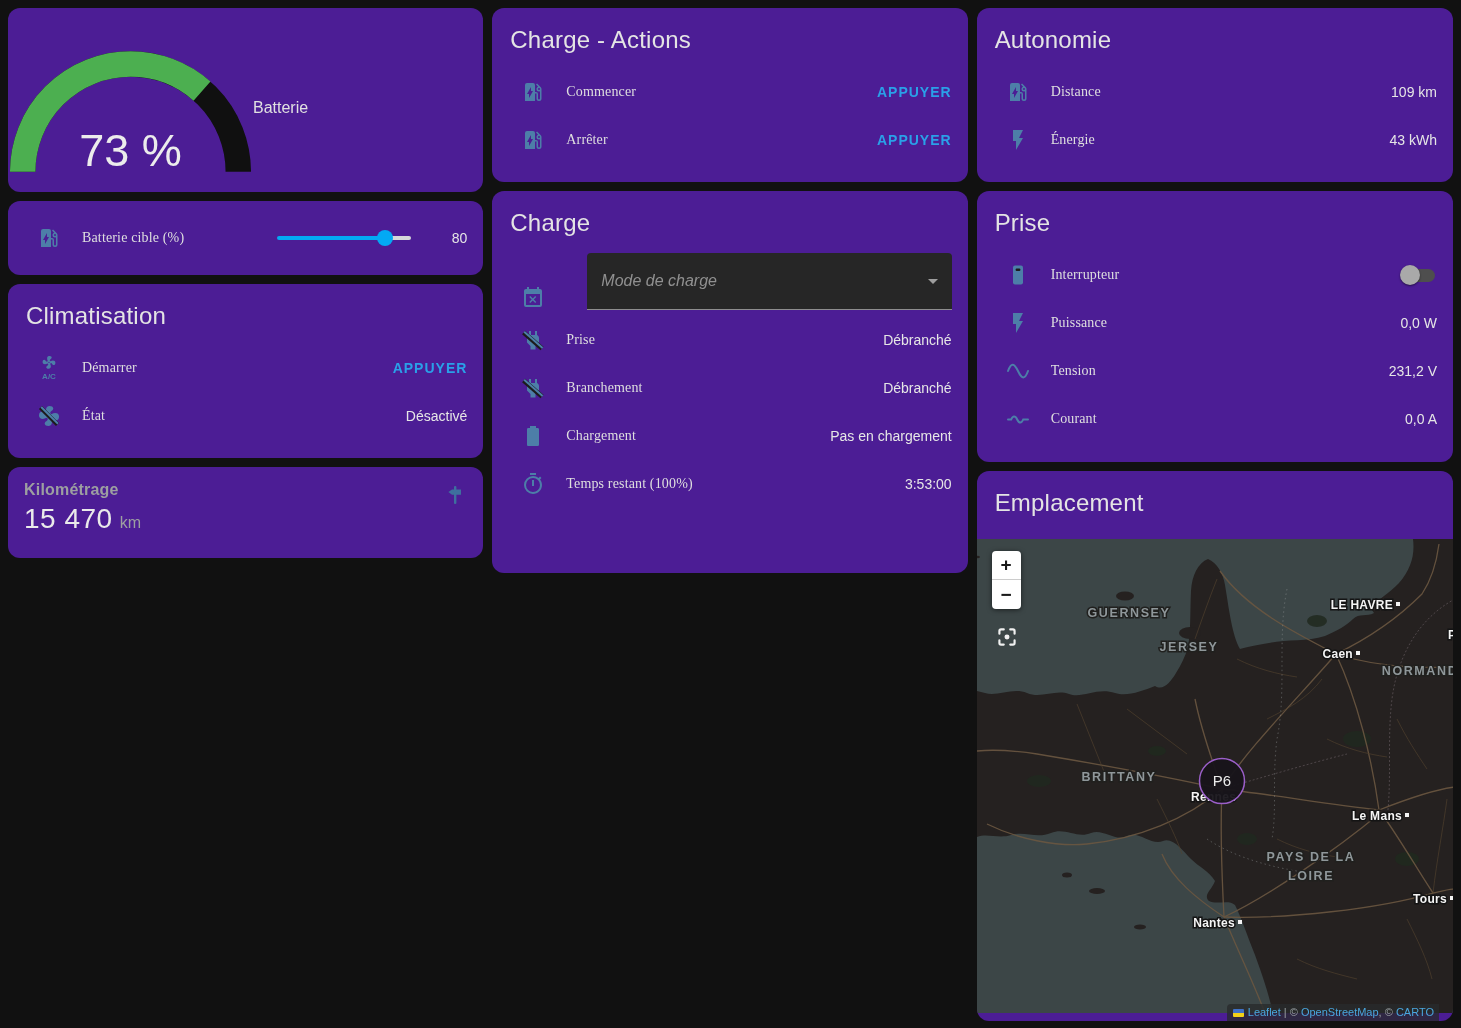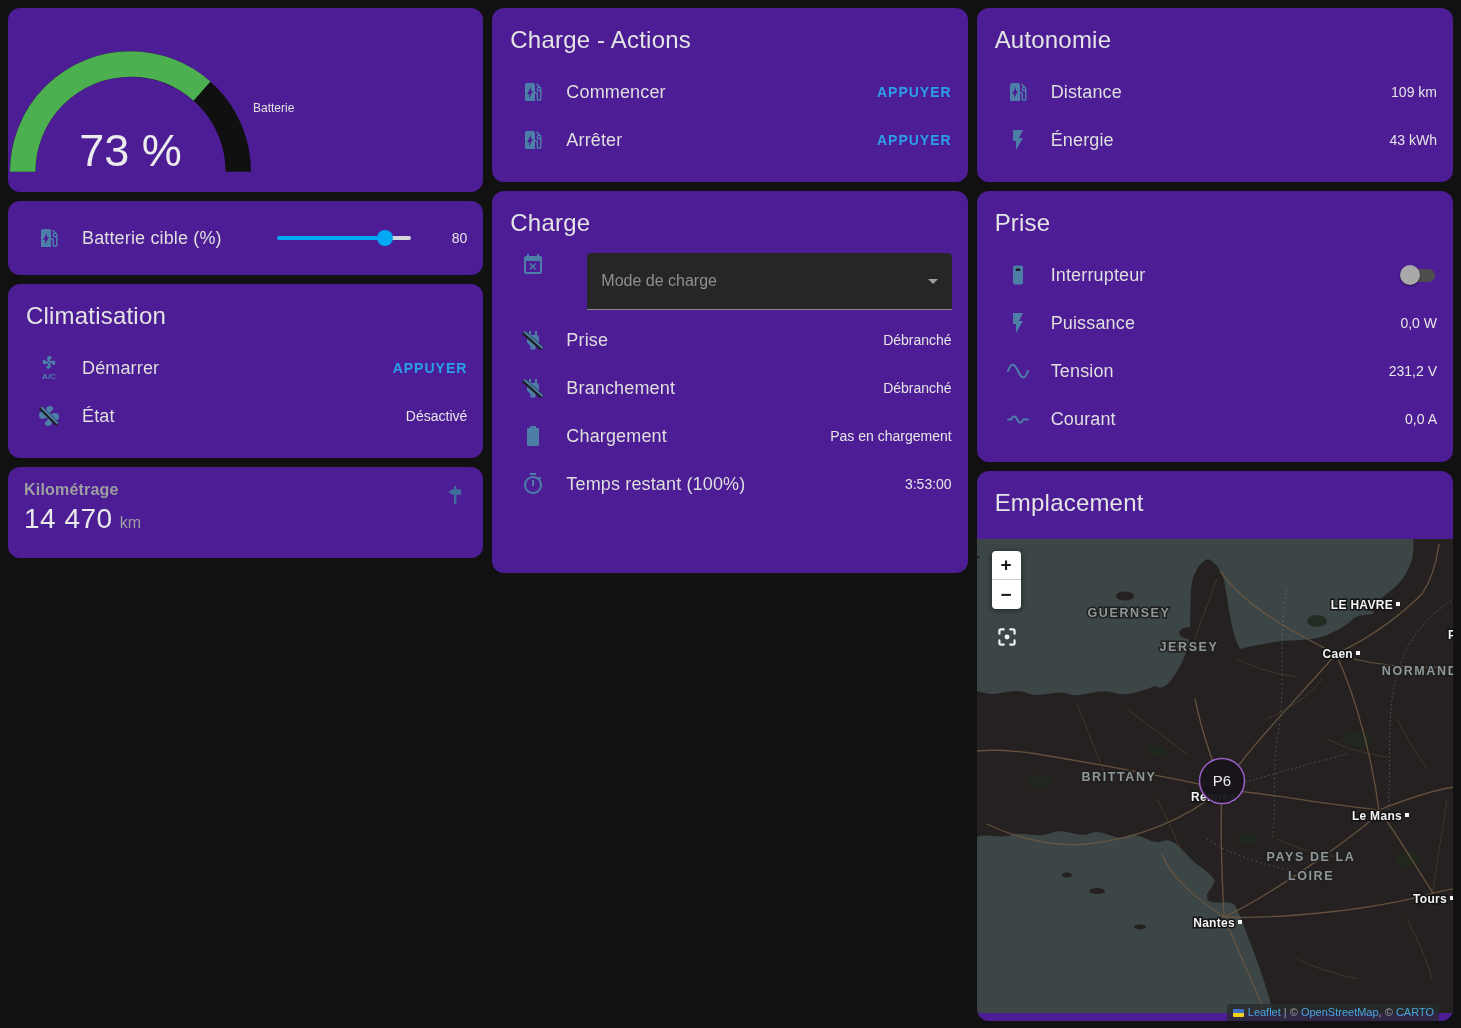--- a/index.html
+++ b/index.html
@@ -19,44 +19,44 @@
     overflow:hidden;
   }
   .card-title {
     font-size:24px; font-weight:400; color:#e4e4e4;
     padding:18px 16px 14px 18px; letter-spacing:.2px;
   }
   
   .row { display:flex; align-items:center; height:48px; padding:0 16px 0 29px; }
   .ricon { width:24px; height:24px; flex:none; color:#4d7ea8; margin-right:21px; }
   .ricon svg { width:24px; height:24px; display:block; }
-  .rlabel { flex:1; font-size:18px; color:#dfdfdf; letter-spacing:.15px; }
+  .rlabel { flex:1; font-size:14px; color:#dfdfdf; letter-spacing:.15px;font-family:Liberation Serif, serif; }
   .rvalue { font-size:14px; color:#e6e6e6; text-align:right; white-space:nowrap; }
   .raction { font-size:14px; font-weight:700; color:#2aa0e8; letter-spacing:1px; cursor:pointer; }
   
   .gauge-card { height:184px; display:flex; align-items:center; }
   .gauge-card svg { margin-top:21px; display:block; }
-  .gauge-name { font-size:12px; color:#e1e1e1; margin-top:15px; }
+  .gauge-name { font-size:16px; color:#e1e1e1; margin-top:15px; }
   
   .target-card { height:74px; }
   .target-card .row { height:74px; }
   .slider { position:relative; width:134px; height:18px; flex:none; margin-right:14px; cursor:pointer; }
   .slider .track-on { position:absolute; left:0; top:7px; height:4px; width:80%; background:#03a9f4; border-radius:2px; }
   .slider .track-off { position:absolute; right:0; top:7px; height:4px; width:20%; background:#d5d8da; border-radius:2px; }
   .slider .knob { position:absolute; top:1px; left:calc(80% - 8px); width:16px; height:16px; border-radius:50%; background:#03a9f4; }
   .slider-value { width:42px; text-align:right; font-size:14px; color:#e6e6e6; }
   
   .km-card { height:91px; padding:14px 16px; }
   .km-title { font-size:16px; font-weight:700; color:#9d9fa1; letter-spacing:.2px; }
   .km-line { margin-top:4px; display:flex; align-items:baseline; }
   .km-value { font-size:28px; color:#eaeaea; letter-spacing:.5px; }
   .km-unit { font-size:16px; color:#9d9fa1; margin-left:7px; }
   .km-icon { position:absolute; top:16px; right:16px; width:24px; height:24px; color:#3e6f9e; }
   
-  .select-row { display:flex; align-items:flex-start; margin:2px 16px 6px 29px; }
+  .select-row { display:flex; align-items:flex-end; margin:2px 16px 6px 29px;font-style:italic; }
   .select-box {
     flex:1; margin-left:21px; height:57px; background:#262626;
     border-radius:4px 4px 0 0; border-bottom:1px solid #8d8d8d;
     display:flex; align-items:center; padding:0 14px; cursor:pointer;
   }
   .select-label { flex:1; font-size:16px; color:#909090; }
   .select-arrow { width:0; height:0; border-left:5px solid transparent; border-right:5px solid transparent; border-top:5px solid #9e9e9e; }
   
   .toggle { position:relative; width:37px; height:20px; cursor:pointer; }
   .toggle .ttrack { position:absolute; left:2px; top:4px; width:33px; height:13px; border-radius:7px; background:#4e4e4e; }
@@ -196,21 +196,21 @@
             </svg>
           </span>
         <span class="rlabel">État</span>
         <span class="rvalue">Désactivé</span>
       </div>
     </div>
 
     <div class="card km-card">
       <div class="km-title">Kilométrage</div>
       <div class="km-line">
-        <span class="km-value">14 470</span>
+        <span class="km-value">15 470</span>
         <span class="km-unit">km</span>
       </div>
       <span class="km-icon"><svg viewBox="0 0 24 24">
             <use href="#i-signpost"></use>
           </svg></span>
     </div>
   </div>
 
   <div class="col">
 

